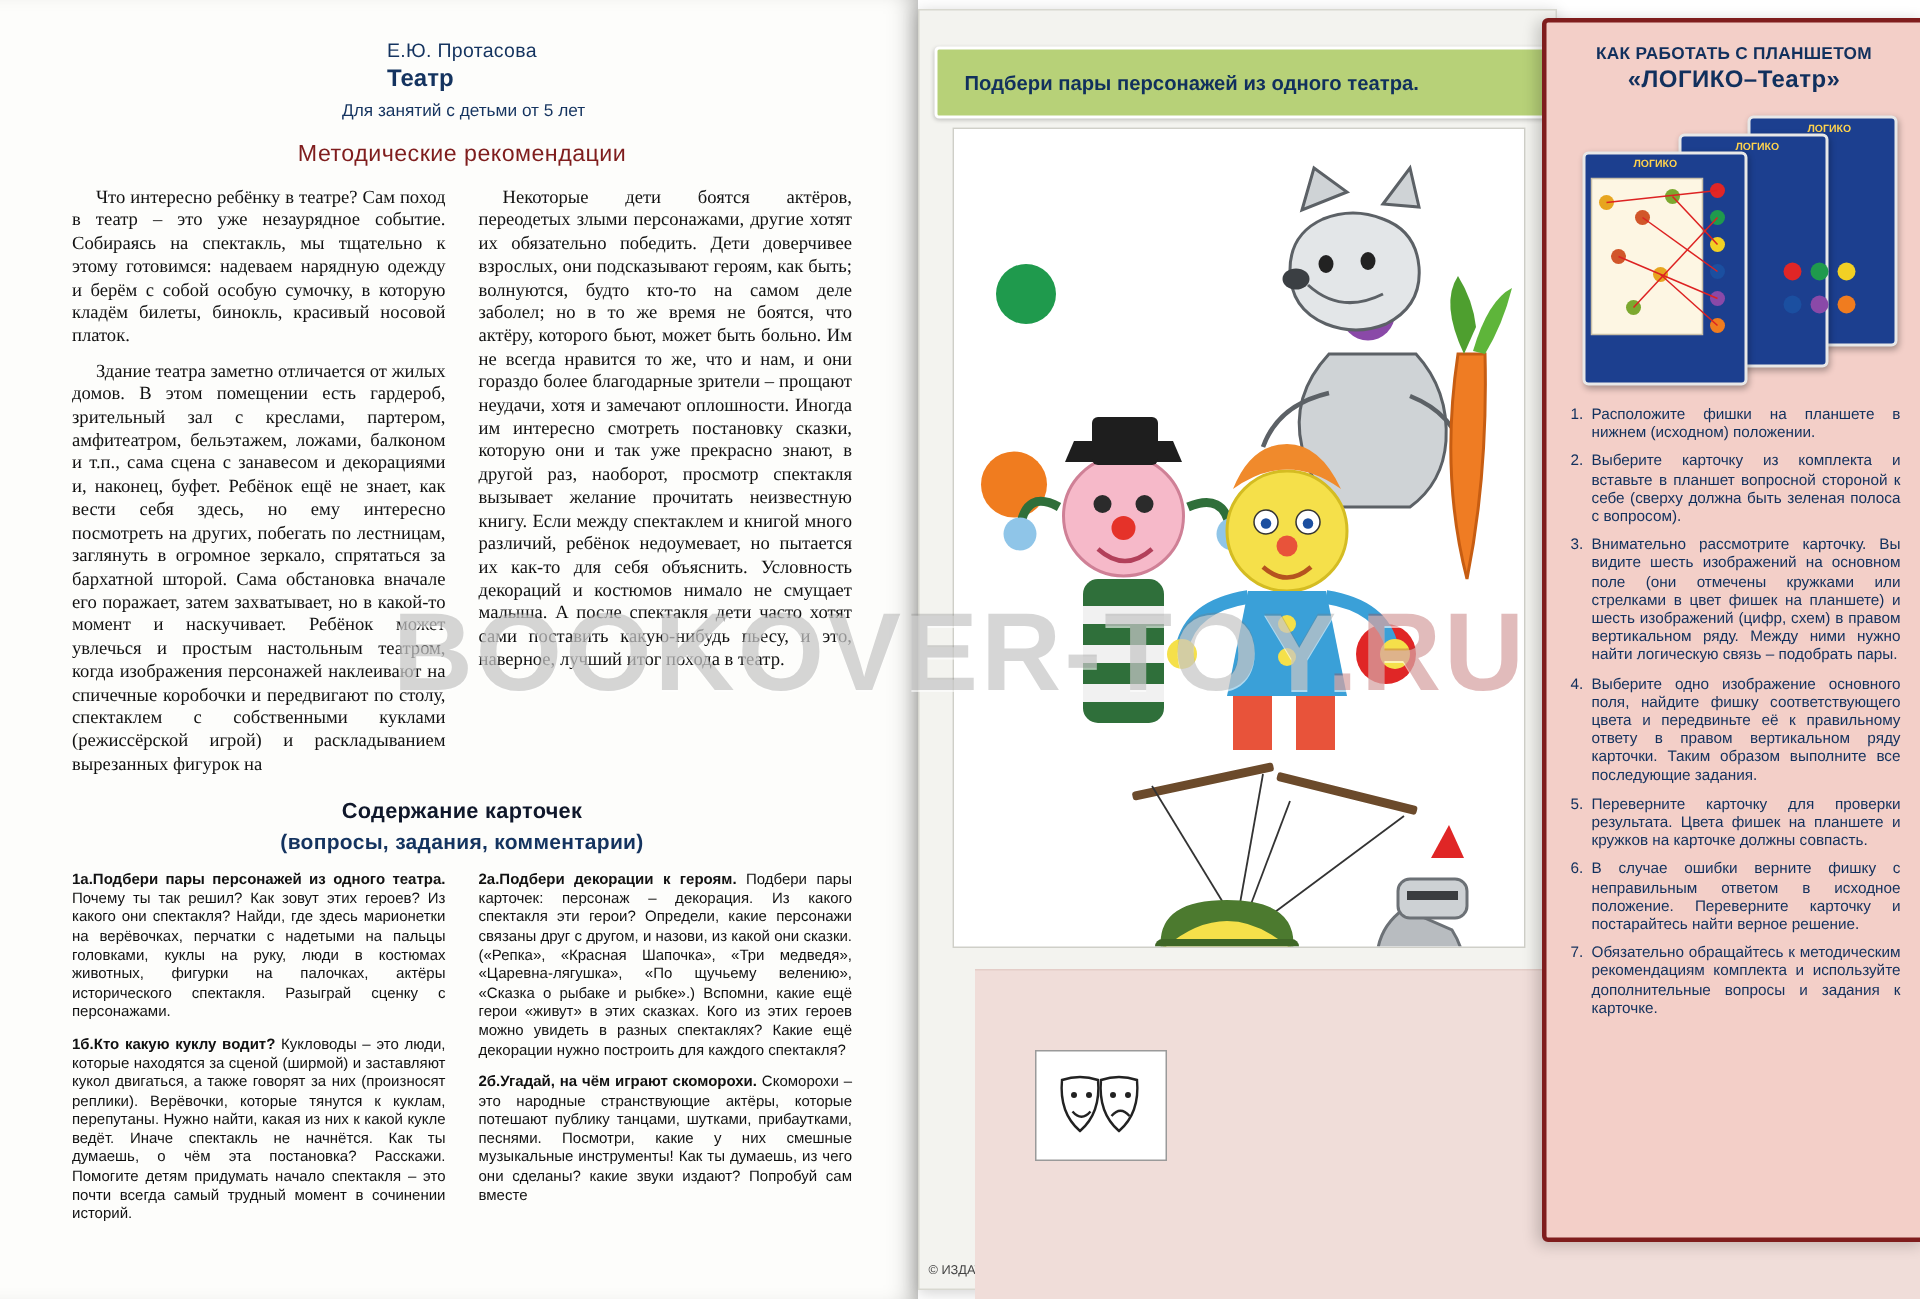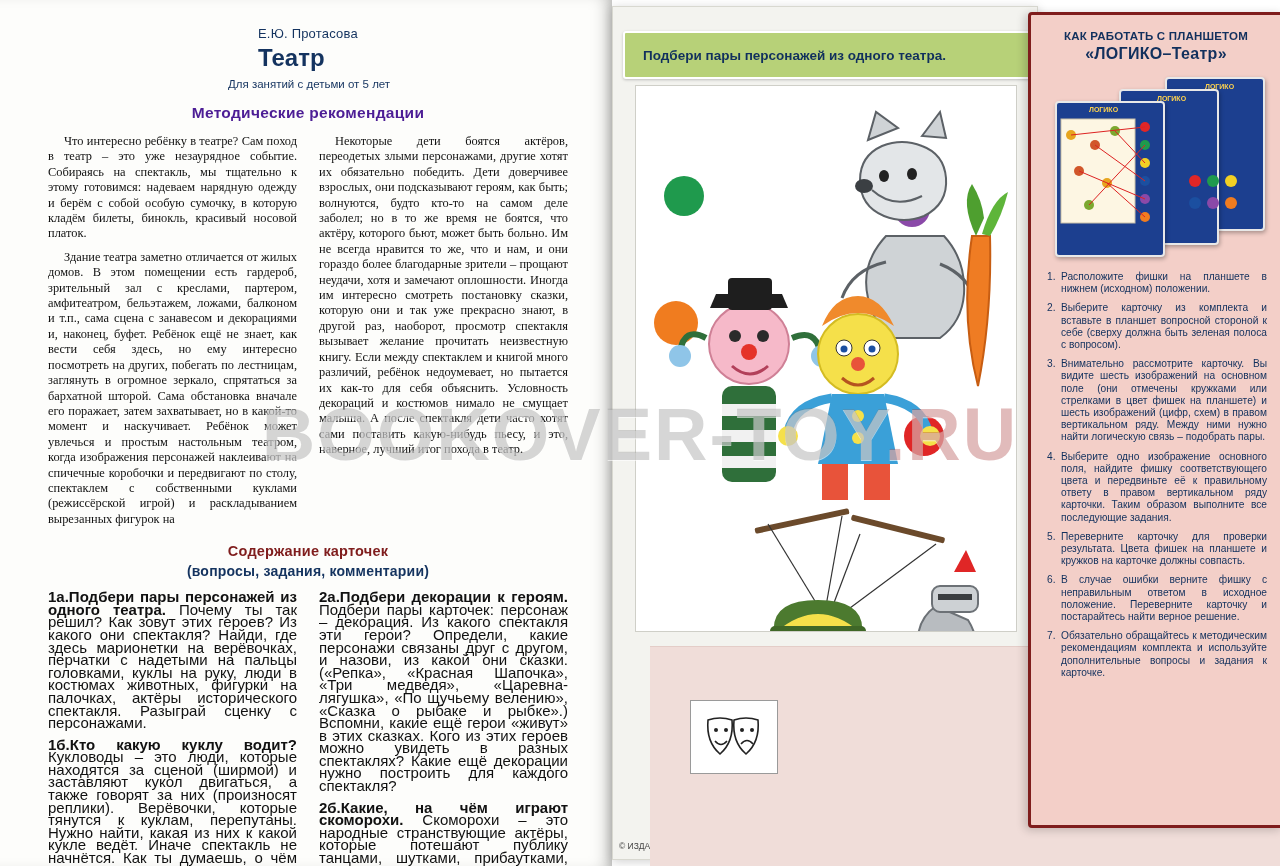--- a/index.html
+++ b/index.html
@@ -17,52 +17,52 @@
     background:#fdfdfb;
     box-shadow:inset -14px 0 18px -12px rgba(0,0,0,.35);
   }
   .left-inner{position:absolute;left:48px;top:26px;width:520px;height:814px;}
 
   .author{
     font-size:13px;color:#14335f;font-family:"Liberation Sans",sans-serif;
     letter-spacing:.2px;margin-left:210px;
   }
   .title{
-    font-size:24px;font-weight:bold;color:#14335f;
+    font-size:16px;font-weight:bold;color:#14335f;
     font-family:"Liberation Sans",sans-serif;
     margin-left:210px;margin-top:3px;
   }
   .subtitle{
     font-size:11.5px;color:#14335f;font-family:"Liberation Sans",sans-serif;
     margin-left:180px;margin-top:6px;
   }
   .section-h{
-    text-align:center;font-size:15.5px;color:#4c1d95;font-weight:bold;
+    text-align:center;font-size:15.5px;color:#7f1d1d;font-weight:normal;
     font-family:"Liberation Sans",sans-serif;margin-top:14px;letter-spacing:.3px;
   }
   .cols{display:flex;gap:22px;margin-top:12px;}
   .col{width:249px;}
   .col p{
     margin:0 0 0 0;text-align:justify;font-size:12.4px;line-height:15.4px;
     color:#111;text-indent:16px;
   }
   .col p + p{margin-top:8px;}
 
   .sub-h{
-    text-align:center;font-size:14.5px;color:#7f1d1d;font-weight:bold;
+    text-align:center;font-size:14.5px;color:#0f172a;font-weight:bold;
     font-family:"Liberation Sans",sans-serif;margin-top:16px;letter-spacing:.2px;
   }
   .sub-h2{
     text-align:center;font-size:14px;color:#14335f;font-weight:bold;
     font-family:"Liberation Sans",sans-serif;margin-top:4px;letter-spacing:.2px;
   }
   .cards-cols{display:flex;gap:22px;margin-top:12px;}
   .cards-col{width:249px;}
   .card-item{
-    font-size:15px;line-height:12.6px;text-align:justify;color:#111;
+    font-size:10px;line-height:12.6px;text-align:justify;color:#111;
     font-family:"Liberation Sans",sans-serif;margin-bottom:9px;
   }
   .card-item b{color:#111;}
 
   
   .mid-card{
     position:absolute;left:612px;top:6px;width:424px;height:852px;
     background:#f3f3ef;border:1px solid #d8d8d0;
     box-shadow:0 2px 10px rgba(0,0,0,.18);
     overflow:hidden;
@@ -176,21 +176,21 @@
           </div>
           <div class="card-item">
             <b>1б.</b><b>Кто какую куклу водит?</b><span> Кукловоды – это люди, которые находятся за сценой (ширмой) и заставляют кукол двигаться, а также говорят за них (произносят реплики). Верёвочки, которые тянутся к куклам, перепутаны. Нужно найти, какая из них к какой кукле ведёт. Иначе спектакль не начнётся. Как ты думаешь, о чём эта постановка? Расскажи. Помогите детям придумать начало спектакля – это почти всегда самый трудный момент в сочинении историй.</span>
           </div>
         </div>
         <div class="cards-col">
           <div class="card-item">
             <b>2а.</b><b>Подбери декорации к героям.</b><span> Подбери пары карточек: персонаж – декорация. Из какого спектакля эти герои? Определи, какие персонажи связаны друг с другом, и назови, из какой они сказки. («Репка», «Красная Шапочка», «Три медведя», «Царевна-лягушка», «По щучьему велению», «Сказка о рыбаке и рыбке».) Вспомни, какие ещё герои «живут» в этих сказках. Кого из этих героев можно увидеть в разных спектаклях? Какие ещё декорации нужно построить для каждого спектакля?</span>
           </div>
           <div class="card-item">
-            <b>2б.</b><b>Какие, на чём играют скоморохи.</b><span> Скоморохи – это народные странствующие актёры, которые потешают публику танцами, шутками, прибаутками, песнями. Посмотри, какие у них смешные музыкальные инструменты! Как ты думаешь, из чего они сделаны? какие звуки издают? Попробуй сам вместе</span>
+            <b>2б.</b><b>Угадай, на чём играют скоморохи.</b><span> Скоморохи – это народные странствующие актёры, которые потешают публику танцами, шутками, прибаутками, песнями. Посмотри, какие у них смешные музыкальные инструменты! Как ты думаешь, из чего они сделаны? какие звуки издают? Попробуй сам вместе</span>
           </div>
         </div>
       </div>
     </div>
   </div>
 
   <div class="mid-card">
 
     <div class="task-banner">
       <span>Подбери пары персонажей из одного театра.</span>

